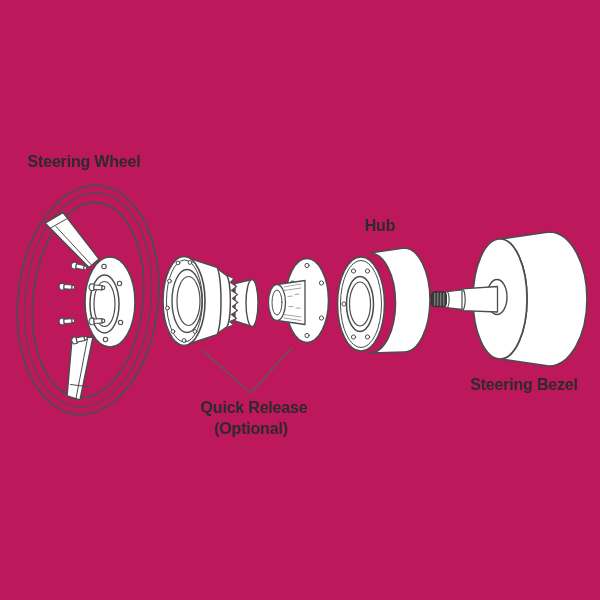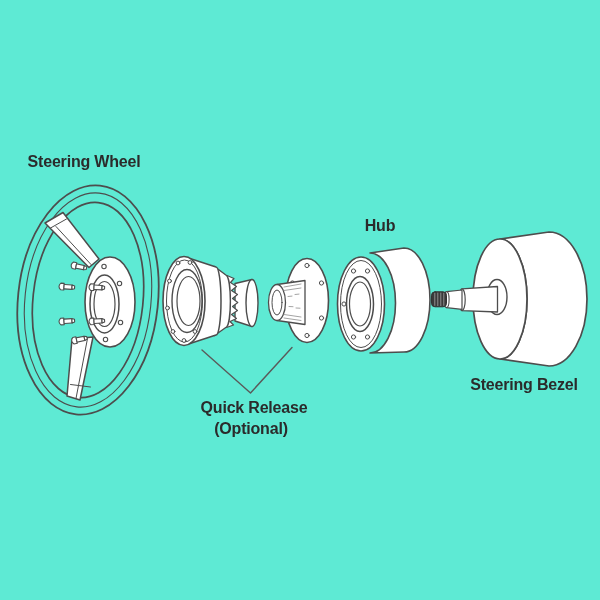--- a/index.html
+++ b/index.html
@@ -1,19 +1,19 @@
 <!DOCTYPE html>
 <html><head>
 <meta charset="utf-8">
 <style>
   html,body{margin:0;padding:0;background:#ffffff;}
   .stage{
     position:relative;
     width:600px;height:600px;
-    background:#5eead4;
+    background:#be185d;
     font-family:"Liberation Sans","DejaVu Sans",sans-serif;
     overflow:hidden;
   }
   svg{display:block;}
   svg text{
     font-family:"Liberation Sans","DejaVu Sans",sans-serif;
     font-weight:bold;
     font-size:16px;
     fill:#2b2b2b;
     letter-spacing:-0.2px;

